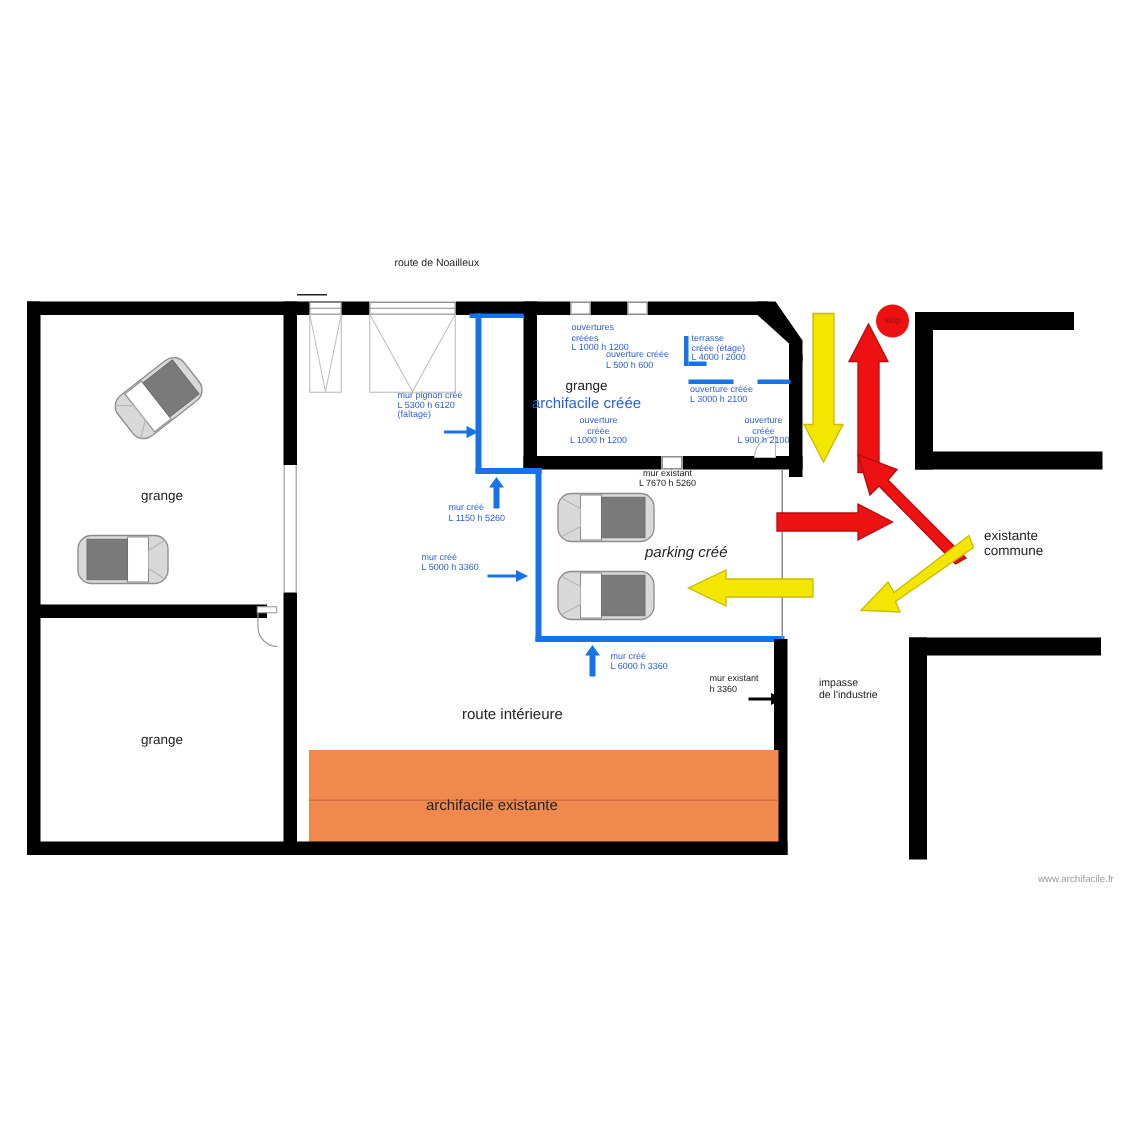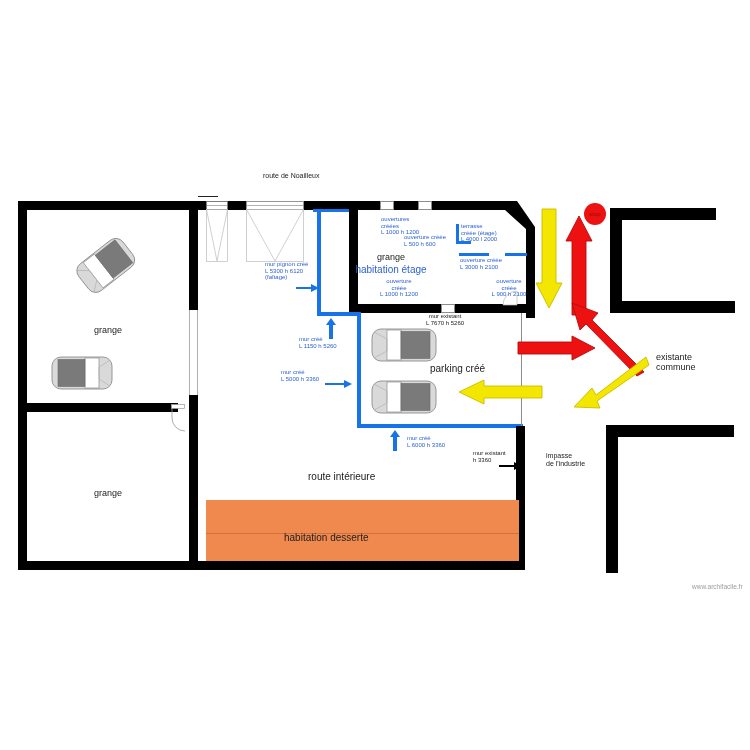--- a/index.html
+++ b/index.html
@@ -175,21 +175,21 @@
 L 500 h 600</div>
 
   <div class="lbl lbl-blue t6" style="left:461px; top:223px;">terrasse
 créée (étage)
 L 4000 l 2000</div>
 
   <div class="lbl lbl-blue t6" style="left:460px; top:257px;">ouverture créée
 L 3000 h 2100</div>
 
   <div class="lbl lbl-black t9 center" style="left:345px; top:252px; width:92px;">grange</div>
-  <div class="lbl lbl-blue t10 center" style="left:330px; top:264px; width:122px;">habitation étage</div>
+  <div class="lbl lbl-blue t10 center" style="left:330px; top:264px; width:122px;">archifacile créée</div>
 
   <div class="lbl lbl-blue t6 center" style="left:364px; top:278px; width:70px;">ouverture
 créée
 L 1000 h 1200</div>
 
   <div class="lbl lbl-blue t6 center" style="left:476px; top:278px; width:66px;">ouverture
 créée
 L 900 h 2100</div>
 
   <div class="blueline" style="left:317px; top:209px; width:4px; height:106px;"></div>
@@ -227,21 +227,21 @@
 
   <div class="lbl lbl-black t6 center" style="left:404px; top:313px; width:82px;">mur existant
 L 7670 h 5260</div>
 
   <div class="lbl lbl-black t6" style="left:473px; top:450px;">mur existant
 h 3360</div>
   <svg class="abs" style="left:499px; top:461px;" width="24" height="10" viewBox="0 0 24 10">
     <path d="M 0 4 L 15 4 L 15 1 L 23 5 L 15 9 L 15 6 L 0 6 Z" fill="#000000"></path>
   </svg>
 
-  <div class="lbl lbl-black t10" style="left:430px; top:363px;">parking créé</div>
+  <div class="lbl lbl-black t10" style="left:430px; top:363px;font-style:italic;">parking créé</div>
 
   <svg class="car" style="left:366px; top:324px;" width="78" height="42" viewBox="0 0 78 42">
     <rect x="6" y="5" width="64" height="32" rx="9" ry="9" fill="#d9d9d9" stroke="#8d8d8d" stroke-width="0.9"></rect>
     <rect x="21" y="6" width="14" height="30" fill="#ffffff" stroke="#8d8d8d" stroke-width="0.7"></rect>
     <rect x="35" y="7.5" width="29" height="27" fill="#7a7a7a" stroke="#6a6a6a" stroke-width="0.6"></rect>
     <path d="M 8 8 L 21 15 L 21 27 L 8 34" fill="none" stroke="#b3b3b3" stroke-width="0.7"></path>
   </svg>
 
   <svg class="car" style="left:366px; top:376px;" width="78" height="42" viewBox="0 0 78 42">
     <rect x="6" y="5" width="64" height="32" rx="9" ry="9" fill="#d9d9d9" stroke="#8d8d8d" stroke-width="0.9"></rect>
@@ -250,21 +250,21 @@
     <path d="M 8 8 L 21 15 L 21 27 L 8 34" fill="none" stroke="#b3b3b3" stroke-width="0.7"></path>
   </svg>
 
   <div class="thinline" style="left:521px; top:313px; width:1px; height:113px; background:#8d8d8d;"></div>
   <div class="wall" style="left:516px; top:426px; width:9px; height:144px;"></div>
 
   <div class="lbl lbl-black t10" style="left:308px; top:471px;">route intérieure</div>
 
   <div class="orange" style="left:206px; top:500px; width:313px; height:66px;"></div>
   <div class="orange-div" style="left:206px; top:533px; width:313px;"></div>
-  <div class="lbl lbl-black t10" style="left:284px; top:532px;">habitation desserte</div>
+  <div class="lbl lbl-black t10" style="left:284px; top:532px;">archifacile existante</div>
 
   <div class="wall" style="left:198px; top:561px; width:327px; height:9px;"></div>
 
   <div class="wall" style="left:610px; top:208px; width:106px; height:12px;"></div>
   <div class="wall" style="left:610px; top:208px; width:12px; height:105px;"></div>
   <div class="wall" style="left:610px; top:301px; width:125px; height:12px;"></div>
 
   <div class="wall" style="left:606px; top:425px; width:128px; height:12px;"></div>
   <div class="wall" style="left:606px; top:425px; width:12px; height:148px;"></div>
 

